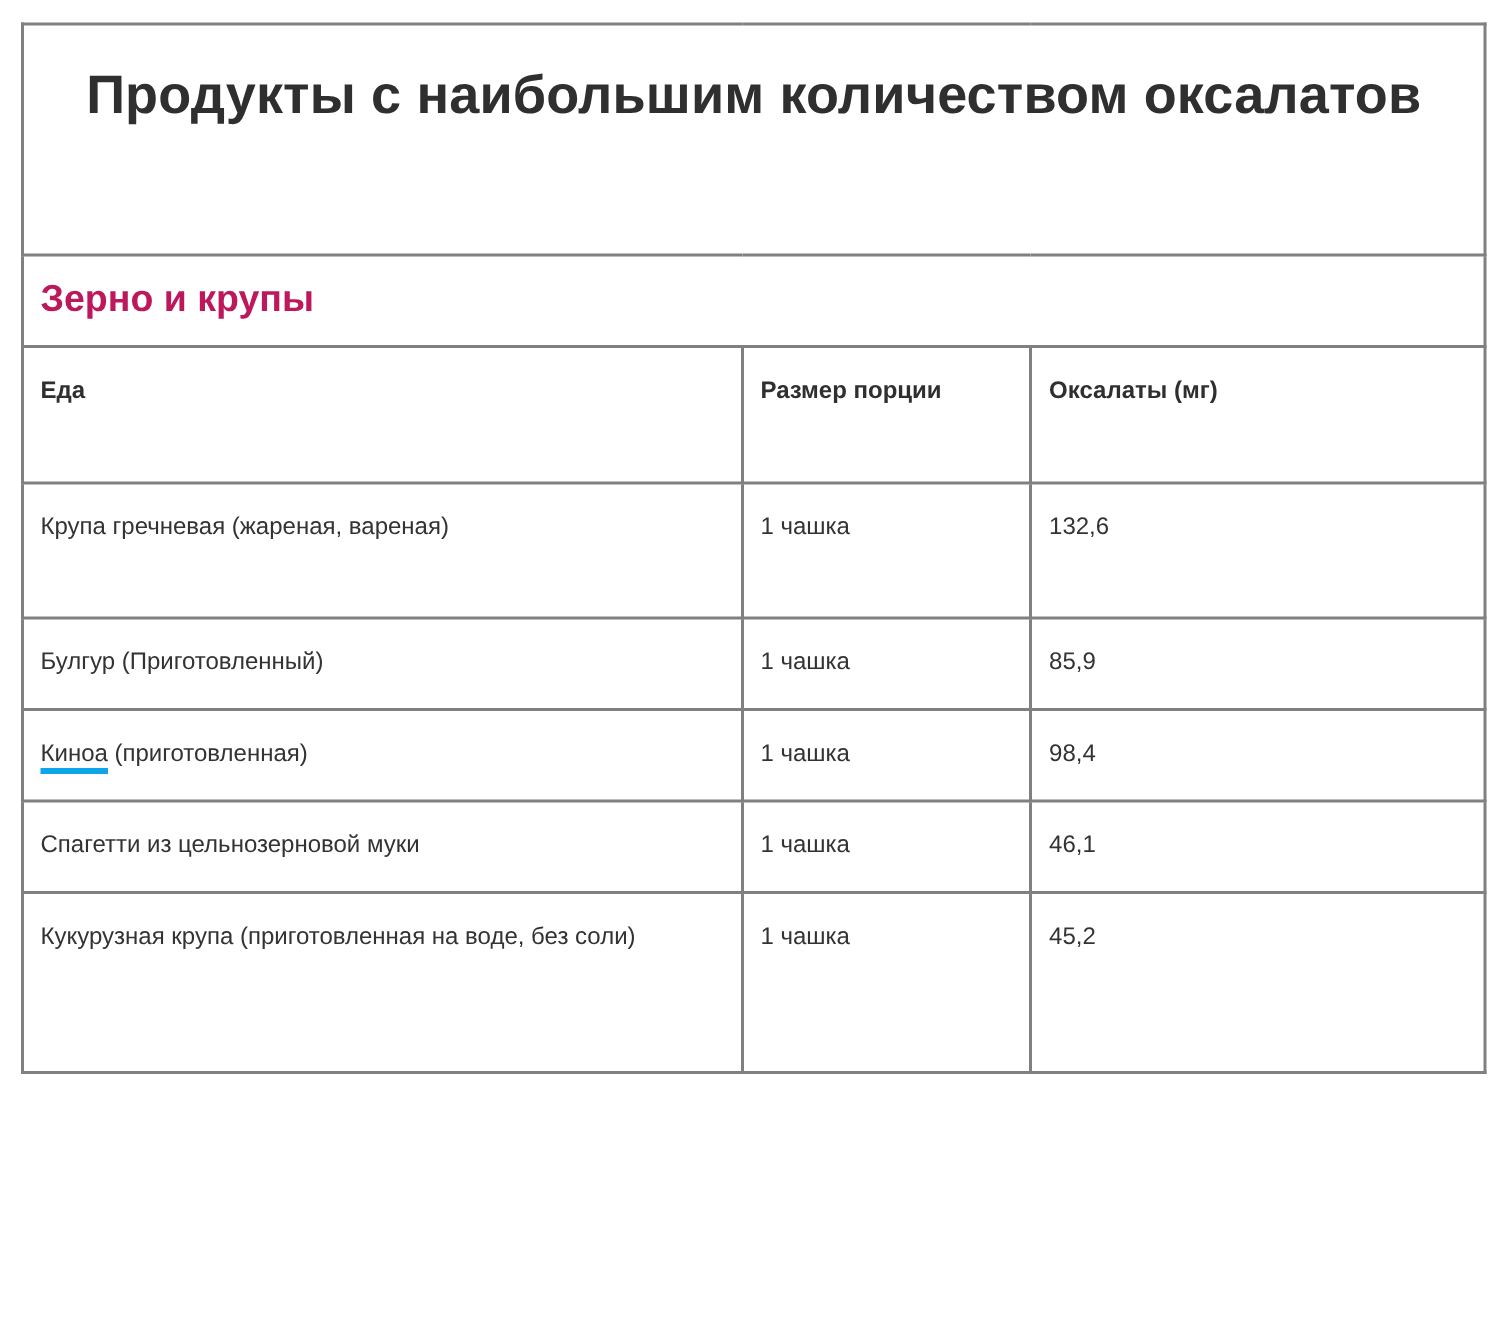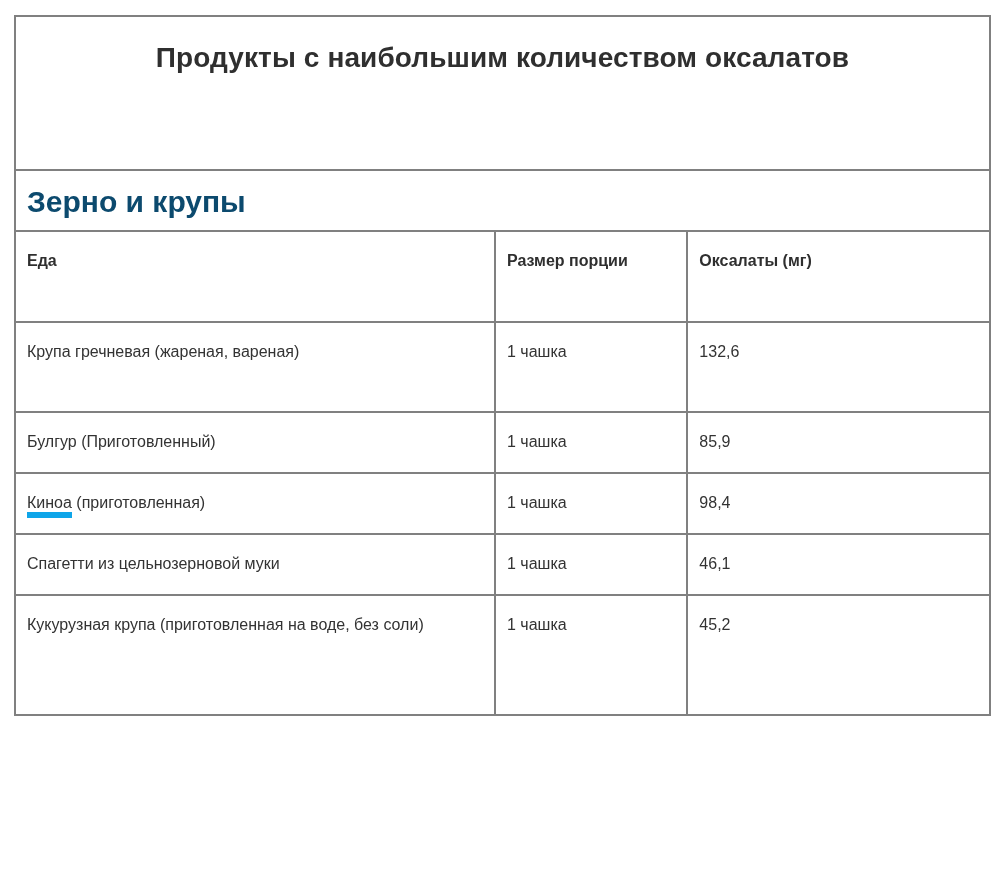--- a/index.html
+++ b/index.html
@@ -32,34 +32,34 @@
       text-align: left;
       padding: 0;
     }
     .title-cell {
       height: 152px;
       text-align: center;
     }
     .title-cell h2 {
       margin: 0;
       padding-top: 25px;
-      font-size: 28px;
+      font-size: 36px;
       font-weight: bold;
       color: #2f2f2f;
       letter-spacing: 0.1px;
     }
     .section-cell {
       height: 59px;
     }
     .section-cell h3 {
       margin: 0;
       padding: 14px 0 0 11px;
-      font-size: 30px;
+      font-size: 25px;
       font-weight: bold;
-      color: #0c4a6e;
+      color: #be185d;
     }
     th {
       height: 89px;
       font-size: 16px;
       font-weight: bold;
       color: #2f2f2f;
     }
     th span, td span.cell-text {
       display: block;
       padding: 16px 11px 0 11px;
@@ -67,21 +67,21 @@
     }
     td.data {
       font-size: 16px;
       color: #333333;
     }
     tr.tall td.data { height: 88px; }
     tr.short td.data { height: 59px; }
     tr.last td.data { height: 118px; }
     .spell {
       text-decoration: underline wavy transparent;
-      border-bottom: 6px solid #0ea5e9;
+      border-bottom: 4px solid #0ea5e9;
       padding-bottom: 1px;
     }
     .col1 { width: 479px; }
     .col2 { width: 192px; }
     .col3 { width: 302px; }
   </style>
 </head>
 <body>
 
 <div class="table-wrap">

